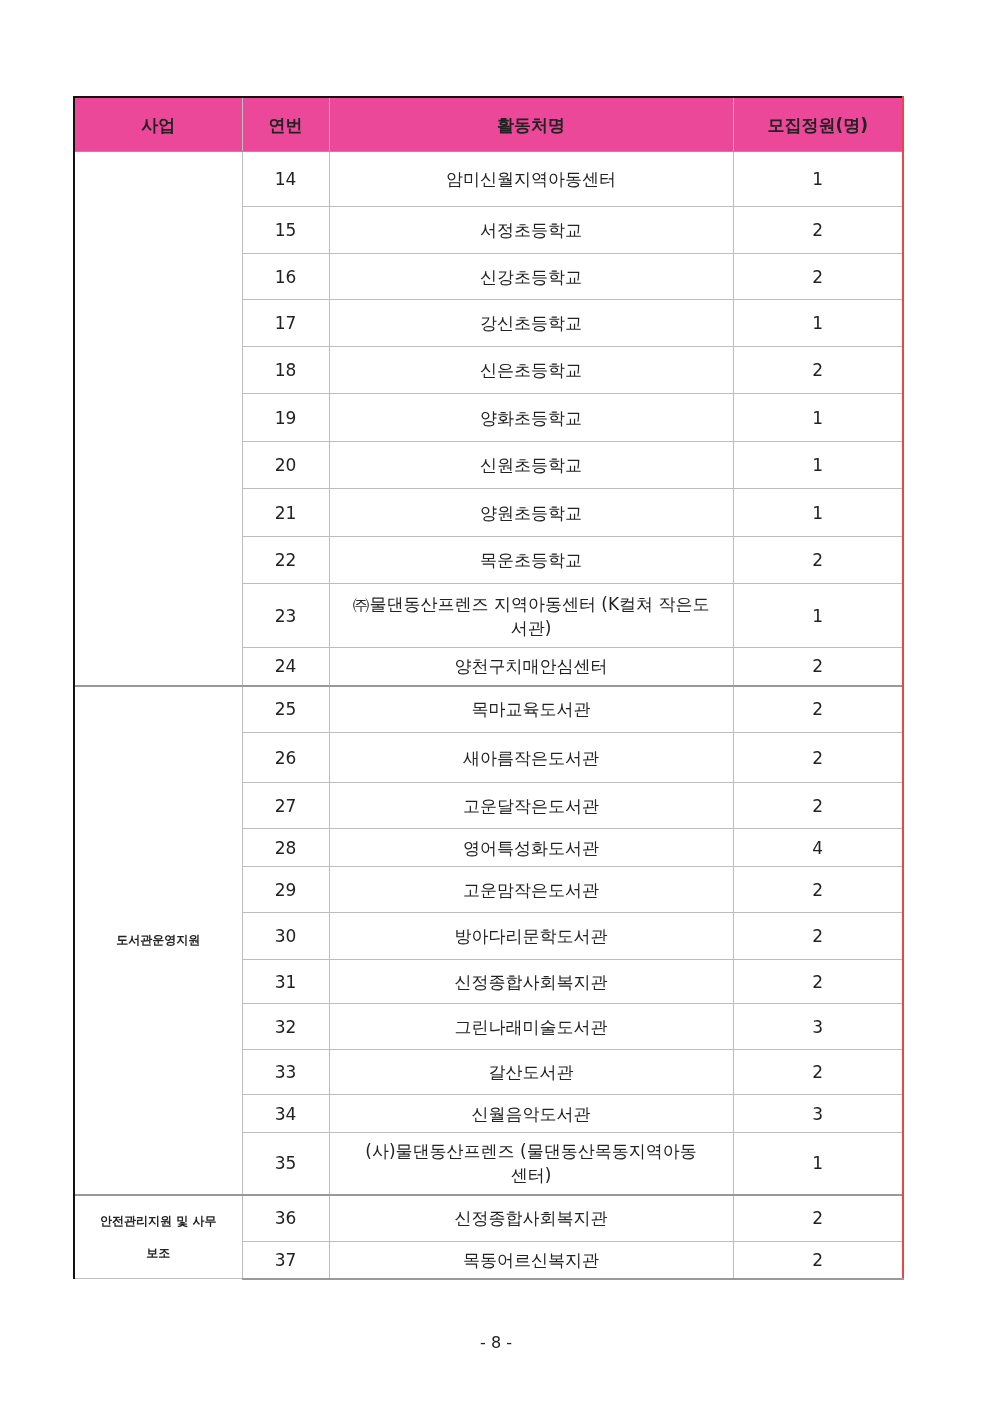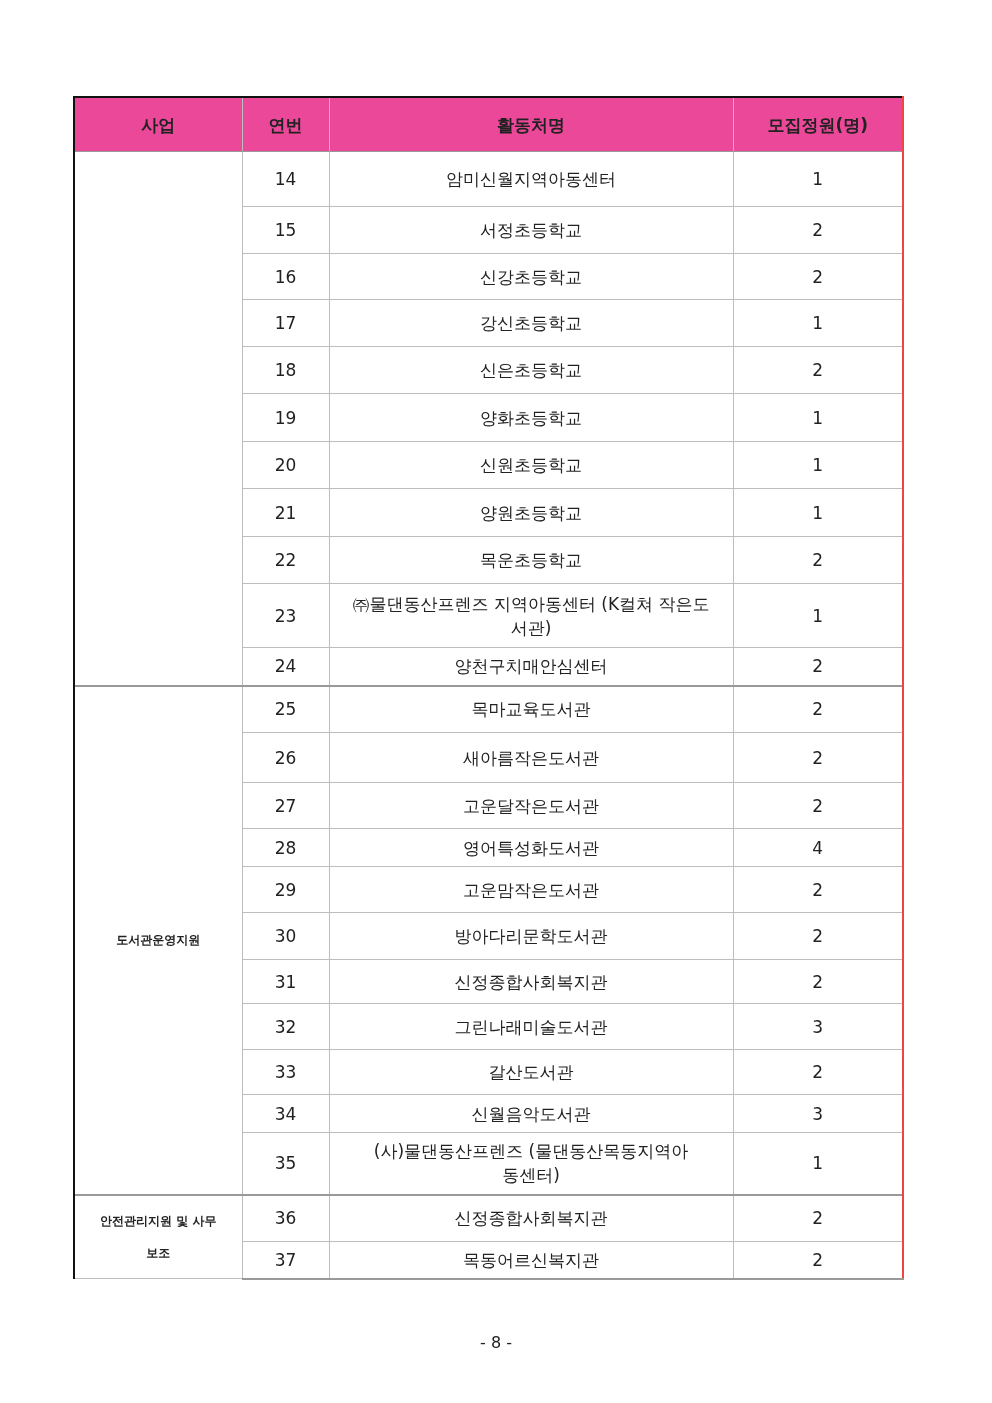--- a/index.html
+++ b/index.html
@@ -139,21 +139,21 @@
         <td>갈산도서관</td>
         <td class="num-cap">2</td>
       </tr>
       <tr style="height: 38px;">
         <td>34</td>
         <td>신월음악도서관</td>
         <td class="num-cap">3</td>
       </tr>
       <tr style="height: 62px;">
         <td>35</td>
-        <td style="padding: 0px 40px;">(사)물댄동산프렌즈 (물댄동산목동지역아동센터)</td>
+        <td style="padding: 0px 32px;">(사)물댄동산프렌즈 (물댄동산목동지역아동센터)</td>
         <td class="num-cap">1</td>
       </tr>
       <tr class="group-start" style="height: 47px;">
         <td class="cat" rowspan="2" style="padding: 0px 24px;">안전관리지원 및 사무보조</td>
         <td>36</td>
         <td>신정종합사회복지관</td>
         <td class="num-cap">2</td>
       </tr>
       <tr style="height: 37px;">
         <td>37</td>

